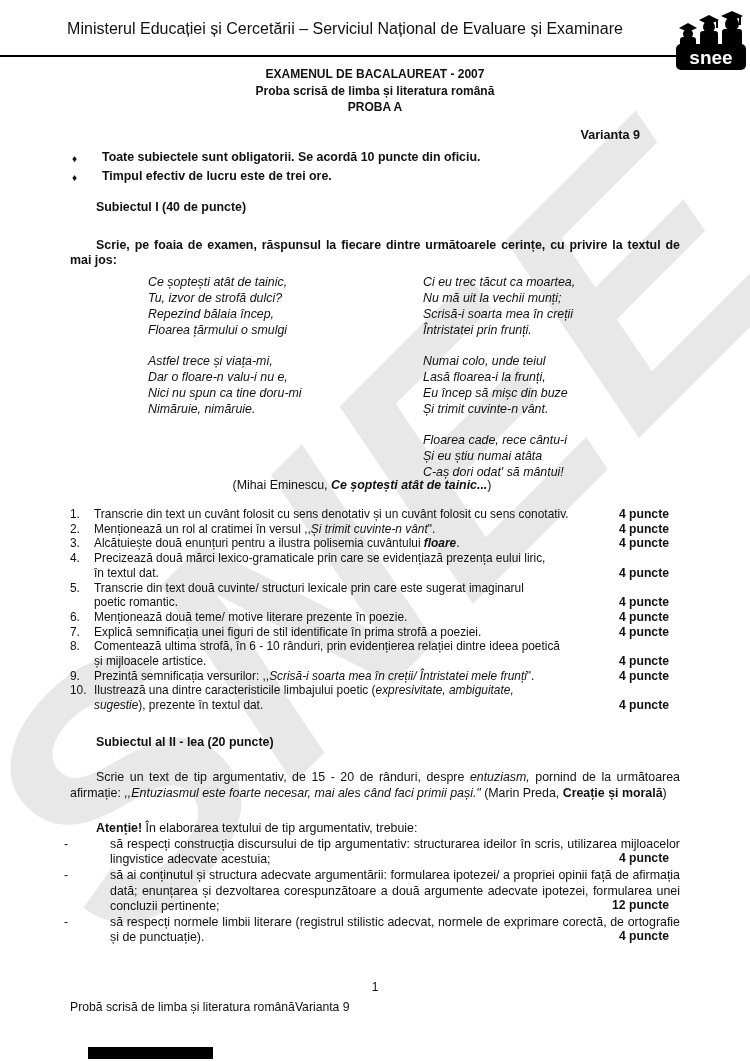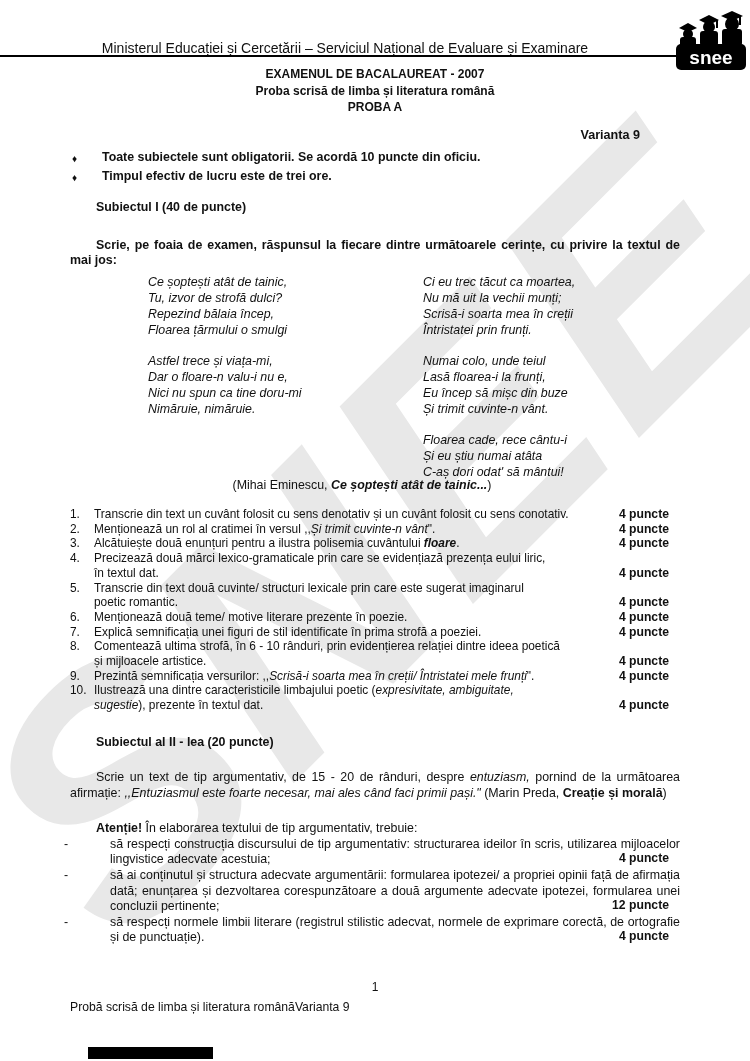--- a/index.html
+++ b/index.html
@@ -3,21 +3,21 @@
 <meta charset="utf-8">
 <style>
   html,body{margin:0;padding:0;background:#fff;}
   .page{position:relative;width:750px;height:1061px;background:#ffffff;overflow:hidden;
         font-family:"Liberation Sans",sans-serif;color:#111;}
   
   .watermark{position:absolute;left:40px;top:700px;z-index:0;font-size:340px;font-weight:700;
              font-style:italic;color:#e8e8e8;white-space:nowrap;line-height:1;
              transform:rotate(-45deg);transform-origin:0 50%;letter-spacing:8px;user-select:none;}
   
-  .header-text{position:absolute;left:0;top:40px;width:690px;text-align:center;font-size:14px;z-index:2;}
+  .header-text{position:absolute;left:0;top:20px;width:690px;text-align:center;font-size:16px;z-index:2;}
   .header-rule{position:absolute;left:0;top:55px;width:680px;border-top:2px solid #000;z-index:2;}
   .logo{position:absolute;left:676px;top:10px;z-index:3;}
   
   .content{position:relative;z-index:2;padding:66px 70px 0 70px;font-size:12.4px;line-height:15.5px;}
   .titles{text-align:center;font-weight:700;font-size:12px;line-height:16.5px;}
   .variant{margin-top:12px;text-align:right;padding-right:40px;font-weight:700;font-size:12.6px;}
   .bullets{margin-top:6px;}
   .bullet-row{display:flex;font-weight:700;line-height:16.5px;}
   .bullet-mark{width:30px;flex:none;font-size:10px;padding-top:2px;padding-left:2px;}
   .s-heading{margin-top:14px;padding-left:26px;font-weight:700;}

